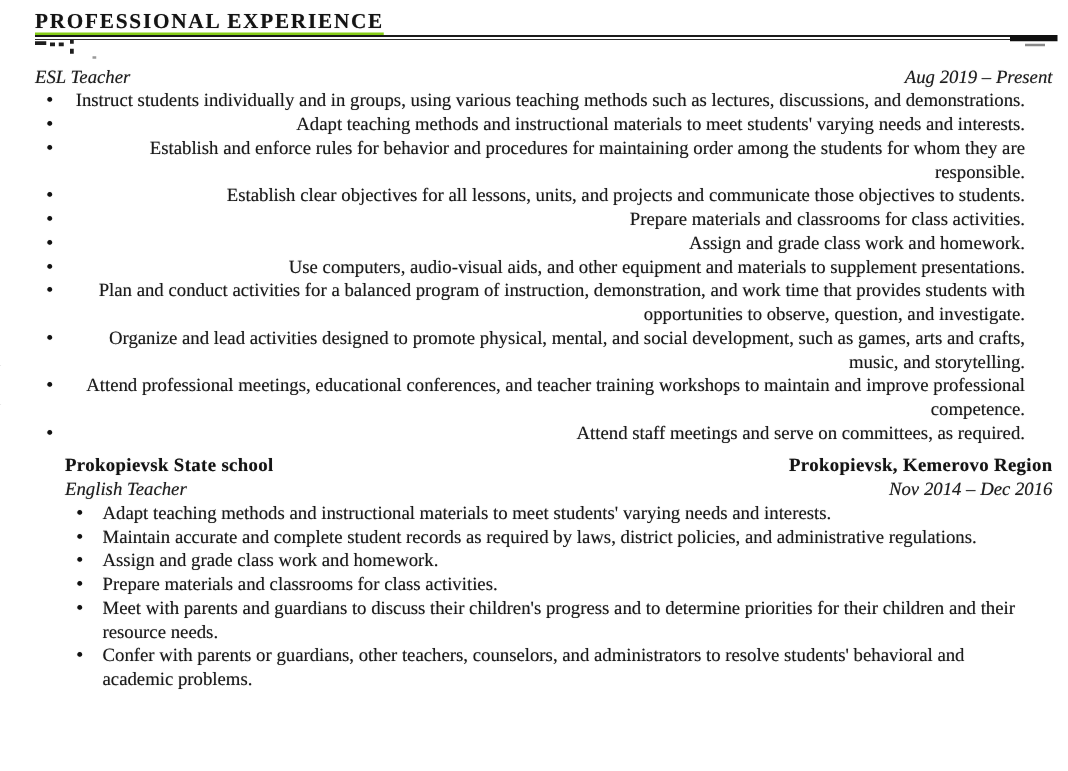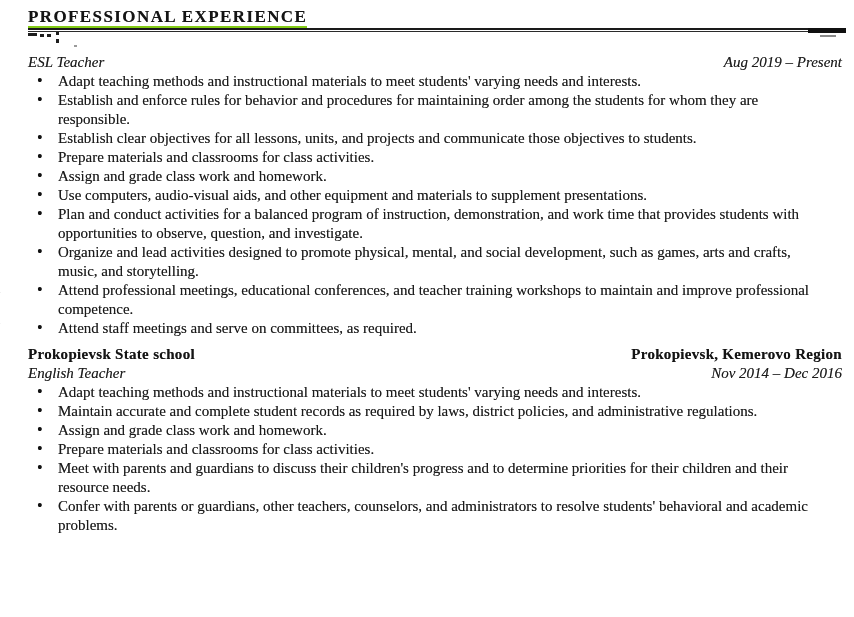--- a/index.html
+++ b/index.html
@@ -82,22 +82,22 @@
   }
 
   
   .job-header-row {
     display: flex;
     justify-content: space-between;
     align-items: baseline;
     font-size: 15px;
     line-height: 19px;
   }
-  .job-first { margin-top: 21px; }
-  .job-second { margin-top: 7px; }
+  .job-first { margin-top: 21px; text-align: right; }
+  .job-second { margin-top: 7px; margin-left: 24px; }
   .job-title, .job-dates { font-style: italic; color: #1d1d1d; }
   .job-company, .job-location { font-weight: bold; color: #141414; letter-spacing: 0.3px; }
 
   
   ul.bullets {
     list-style: none;
     margin: 0;
     padding: 0;
     font-size: 15px;
     line-height: 19px;
@@ -134,20 +134,21 @@
     <div class="smudge s5"></div>
     <div class="smudge s6"></div>
   </header>
 
   <section class="job-first">
     <div class="job-header-row">
       <span class="job-title">ESL Teacher</span>
       <span class="job-dates">Aug 2019 – Present</span>
     </div>
     <ul class="bullets">
+        <li>Instruct students individually and in groups, using various teaching methods such as lectures, discussions, and demonstrations.</li>
         <li>Adapt teaching methods and instructional materials to meet students' varying needs and interests.</li>
         <li>Establish and enforce rules for behavior and procedures for maintaining order among the students for whom they are responsible.</li>
         <li>Establish clear objectives for all lessons, units, and projects and communicate those objectives to students.</li>
         <li>Prepare materials and classrooms for class activities.</li>
         <li>Assign and grade class work and homework.</li>
         <li>Use computers, audio-visual aids, and other equipment and materials to supplement presentations.</li>
         <li>Plan and conduct activities for a balanced program of instruction, demonstration, and work time that provides students with opportunities to observe, question, and investigate.</li>
         <li>Organize and lead activities designed to promote physical, mental, and social development, such as games, arts and crafts, music, and storytelling.</li>
         <li>Attend professional meetings, educational conferences, and teacher training workshops to maintain and improve professional competence.</li>
         <li>Attend staff meetings and serve on committees, as required.</li>

